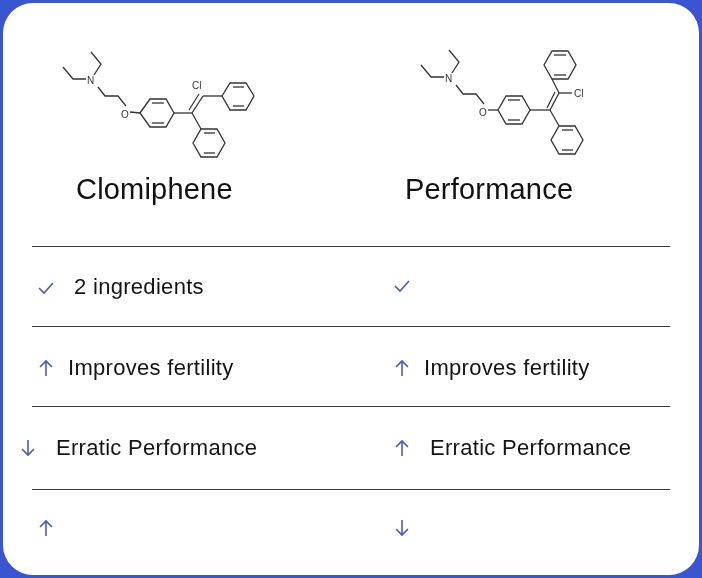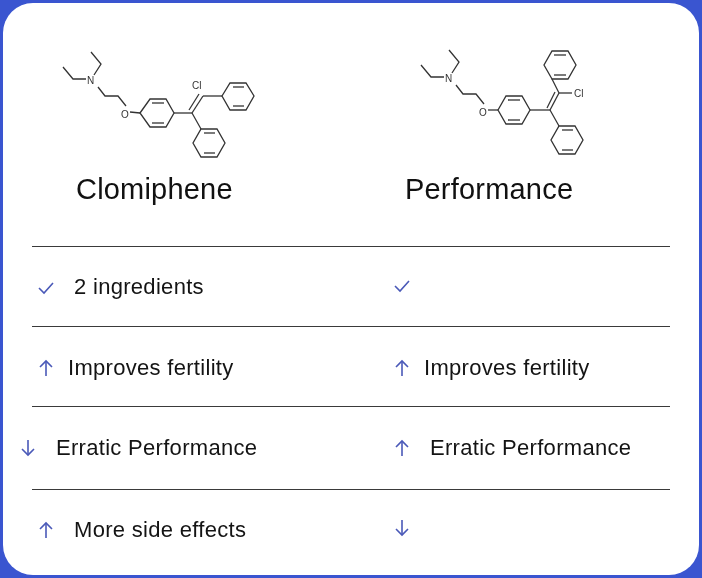--- a/index.html
+++ b/index.html
@@ -116,21 +116,20 @@
       </span>
     <span style="margin-left:6px">Erratic Performance</span>
   </div>
   <div class="row" style="left:33px;top:514px">
     <span class="icon">
         <svg width="20" height="22" viewBox="0 0 20 22">
           <line x1="10" y1="4" x2="10" y2="19" stroke="#4a59b8" stroke-width="1.6"></line>
           <polyline points="4,10 10,4 16,10" fill="none" stroke="#4a59b8" stroke-width="1.6"></polyline>
         </svg>
       </span>
-    <span style="margin-left:6px">More side effects</span>
   </div>
 
   <div class="row" style="left:389px;top:271px">
     <span class="icon">
         <svg width="20" height="22" viewBox="0 0 20 22">
           <polyline points="3,12 8,17 17,7" fill="none" stroke="#4a59b8" stroke-width="1.6"></polyline>
         </svg>
       </span>
   </div>
   <div class="row" style="left:389px;top:352px">

